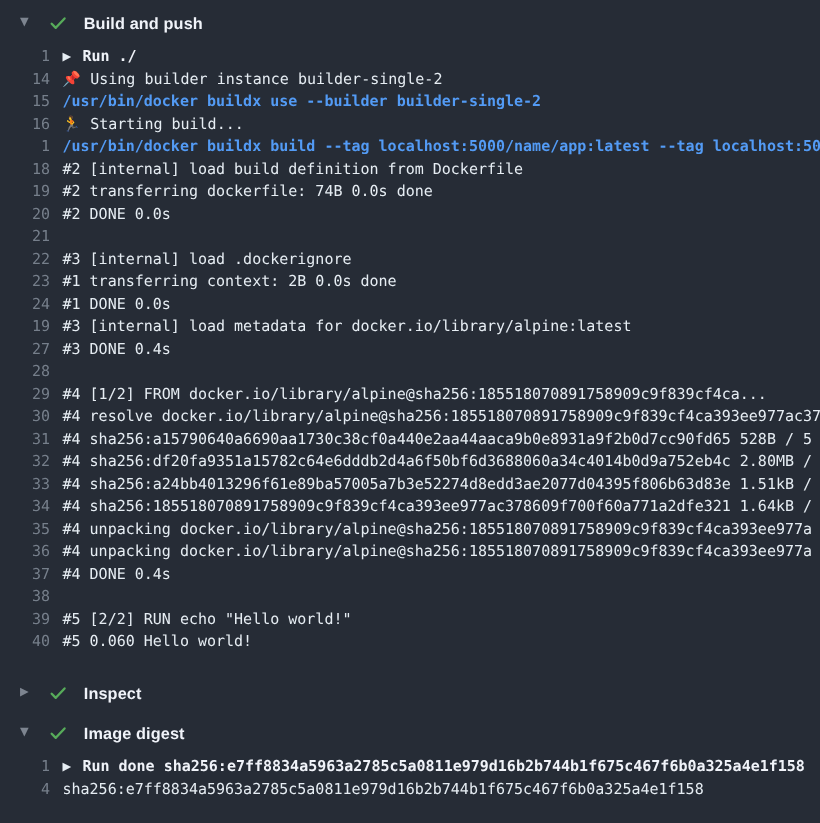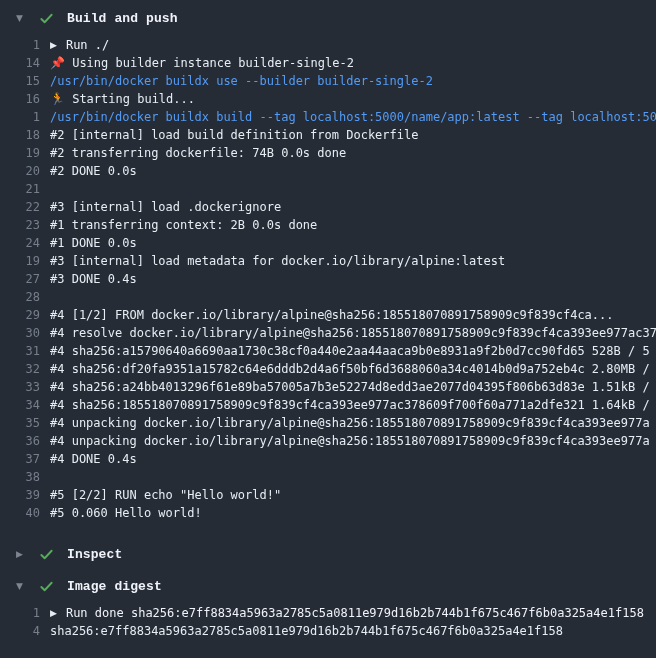--- a/index.html
+++ b/index.html
@@ -33,21 +33,21 @@
     margin-right: 13px;
     font-family: "DejaVu Sans", sans-serif;
   }
   .section-header .check {
     flex: 0 0 auto;
     width: 15px;
     height: 15px;
     margin-right: 13px;
   }
   .section-header .title {
-    font-family: Liberation Mono, monospace;
+    font-family: Liberation Sans, sans-serif;
     font-size: 13px;
     font-weight: bold;
     color: #f0f3f9;
     letter-spacing: 0.1px;
   }
   .section-gap-sm { height: 12px; }
   .section-gap-lg { height: 12px; }
   .log-lines {
     margin-top: 8px;
     margin-bottom: 10px;
@@ -68,25 +68,25 @@
     cursor: pointer;
     text-decoration: none;
   }
   .line-text {
     margin-left: 10px;
     color: #e6edf3;
     white-space: pre;
   }
   .line-text.info {
     color: #539bf5;
-    font-weight: normal;
+    font-weight: bold;
   }
   .line-text.command {
     color: #f0f3f9;
-    font-weight: normal;
+    font-weight: bold;
   }
   .group-toggle {
     display: inline-block;
     font-size: 9px;
     color: #e6edf3;
     margin-right: 9px;
     transform: translateY(-1px);
     font-family: "DejaVu Sans", sans-serif;
     cursor: pointer;
   }

